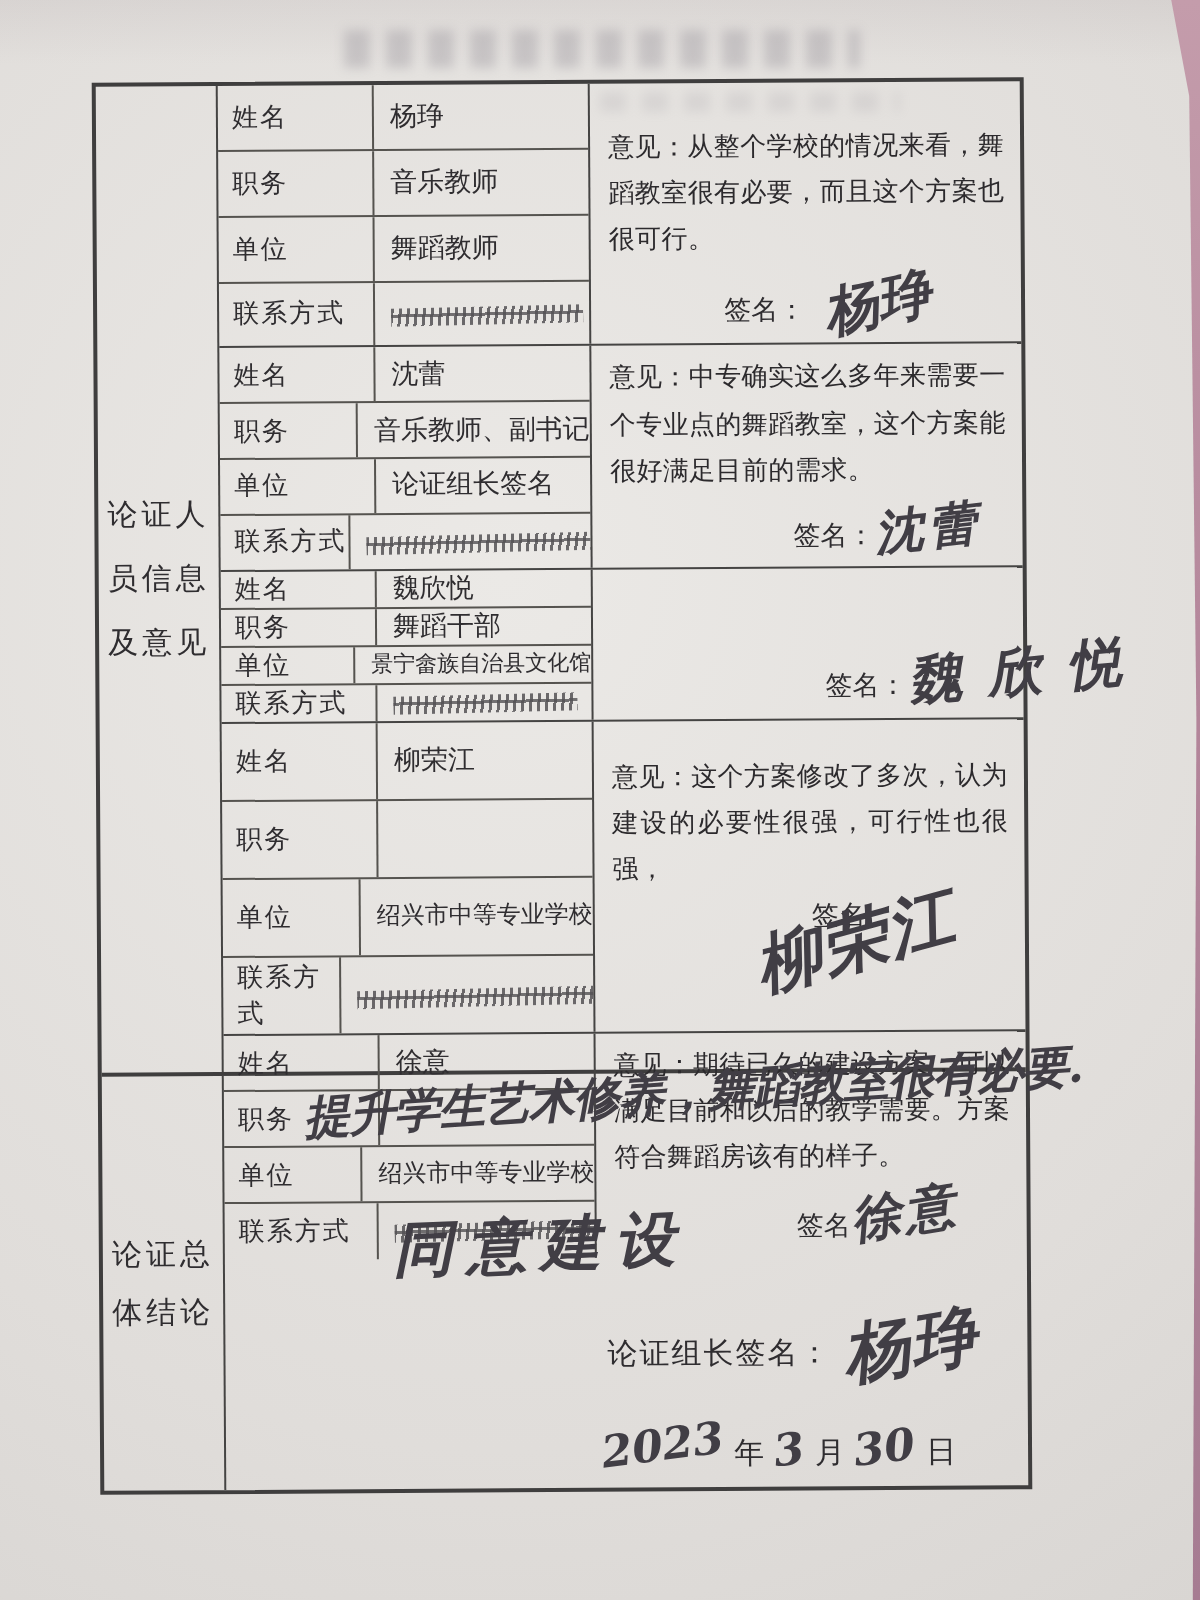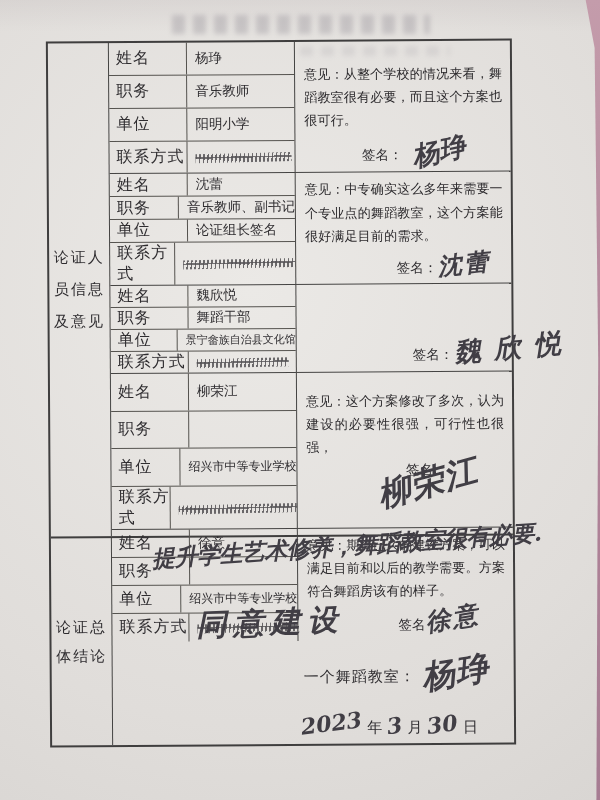--- a/index.html
+++ b/index.html
@@ -23,21 +23,21 @@
   .personnel{height:493px;display:flex;border-bottom:2px solid #3f3e3e;}
   .colA{width:60px;border-right:1.5px solid #454443;display:flex;flex-direction:column;
         justify-content:center;align-items:center;gap:13px;font-size:15px;letter-spacing:2px;}
   .blocks{flex:1;display:flex;flex-direction:column;}
   .block{flex:1;display:flex;border-bottom:1.5px solid #454443;}
   .block:last-child{border-bottom:none;}
   .fields{width:185px;display:flex;flex-direction:column;}
   .frow{flex:1;display:flex;border-bottom:1px solid #55534f;}
   .frow:last-child{border-bottom:none;}
   .flabel{width:70px;border-right:1px solid #55534f;display:flex;align-items:center;
-          padding-left:7px;font-size:16px;letter-spacing:1px;font-weight:500;}
+          padding-left:7px;font-size:13px;letter-spacing:1px;font-weight:500;}
   .fvalue{flex:1;display:flex;align-items:center;padding-left:8px;font-size:13.5px;
           white-space:nowrap;font-weight:500;}
   .block:nth-child(3) .frow:nth-child(3) .fvalue{font-size:11px;}
   .block:nth-child(4) .frow:nth-child(3) .fvalue,
   .block:nth-child(5) .frow:nth-child(3) .fvalue{font-size:12px;}
   .opinion{flex:1;border-left:1.5px solid #454443;position:relative;
            padding:5px 8px 3px 9px;}
   .op-text{font-size:13px;line-height:1.78;letter-spacing:.2px;text-align:justify;
            color:#2c2a2d;font-weight:500;}
   .printed{font-weight:500;}
@@ -104,21 +104,21 @@
               <div class="frow">
                 <div class="flabel">姓名</div>
                 <div class="fvalue">杨琤</div>
               </div>
               <div class="frow">
                 <div class="flabel">职务</div>
                 <div class="fvalue">音乐教师</div>
               </div>
               <div class="frow">
                 <div class="flabel">单位</div>
-                <div class="fvalue">阳明小学</div>
+                <div class="fvalue">舞蹈教师</div>
               </div>
               <div class="frow">
                 <div class="flabel">联系方式</div>
                 <div class="fvalue">
                     <span class="scribble"></span>
                   </div>
               </div>
             </div>
             <div class="opinion">
               <div class="op-text">意见：从整个学校的情况来看，舞蹈教室很有必要，而且这个方案也很可行。</div>
@@ -246,21 +246,21 @@
 
       <div class="conclusion">
         <div class="colA">
           <div>论证总</div>
           <div>体结论</div>
         </div>
         <div class="cbody">
           <div class="hand cline1">提升学生艺术修养，舞蹈教室很有必要.</div>
           <div class="hand cline2">同意建设</div>
           <div class="leader-line">
-            <span class="printed">一个舞蹈教室：</span><span class="hand leader-sig">杨琤</span>
+            <span class="printed">论证组长签名：</span><span class="hand leader-sig">杨琤</span>
           </div>
           <div class="date-line">
             <span class="hand dnum">2023</span><span class="printed dunit">年</span><span class="hand dnum">3</span><span class="printed dunit">月</span><span class="hand dnum">30</span><span class="printed dunit">日</span>
           </div>
         </div>
       </div>
     </div>
   </div>
 </div>
 

